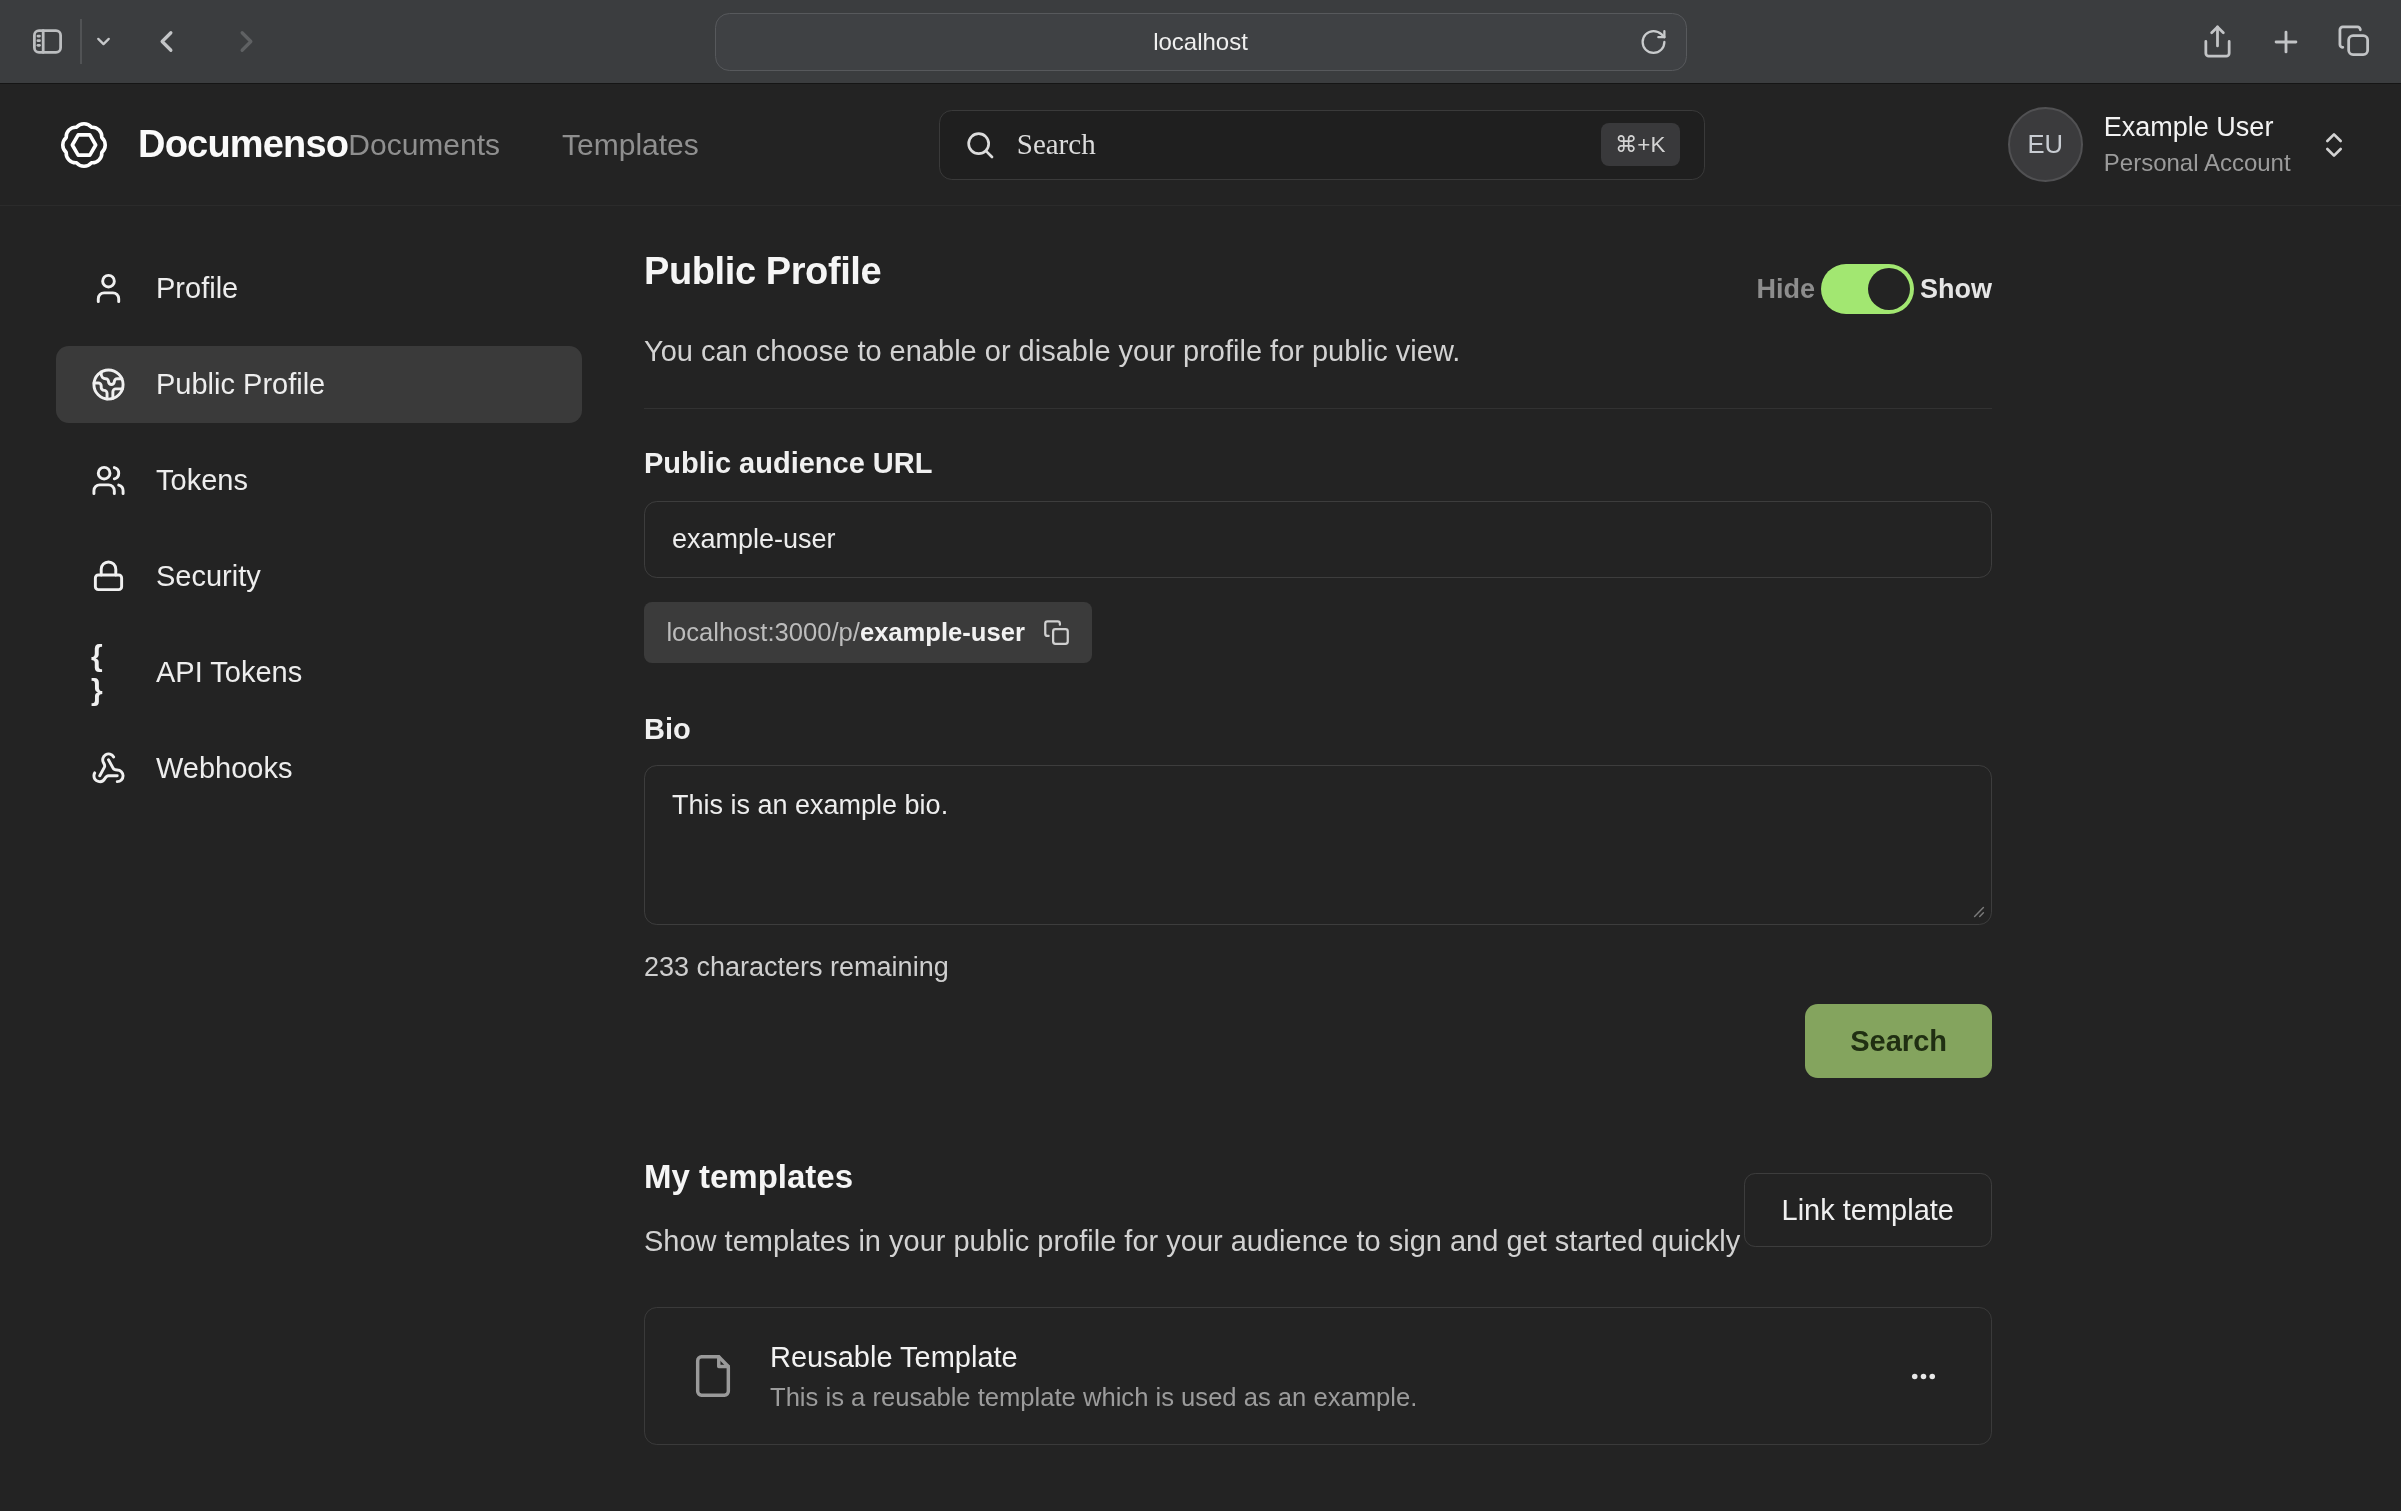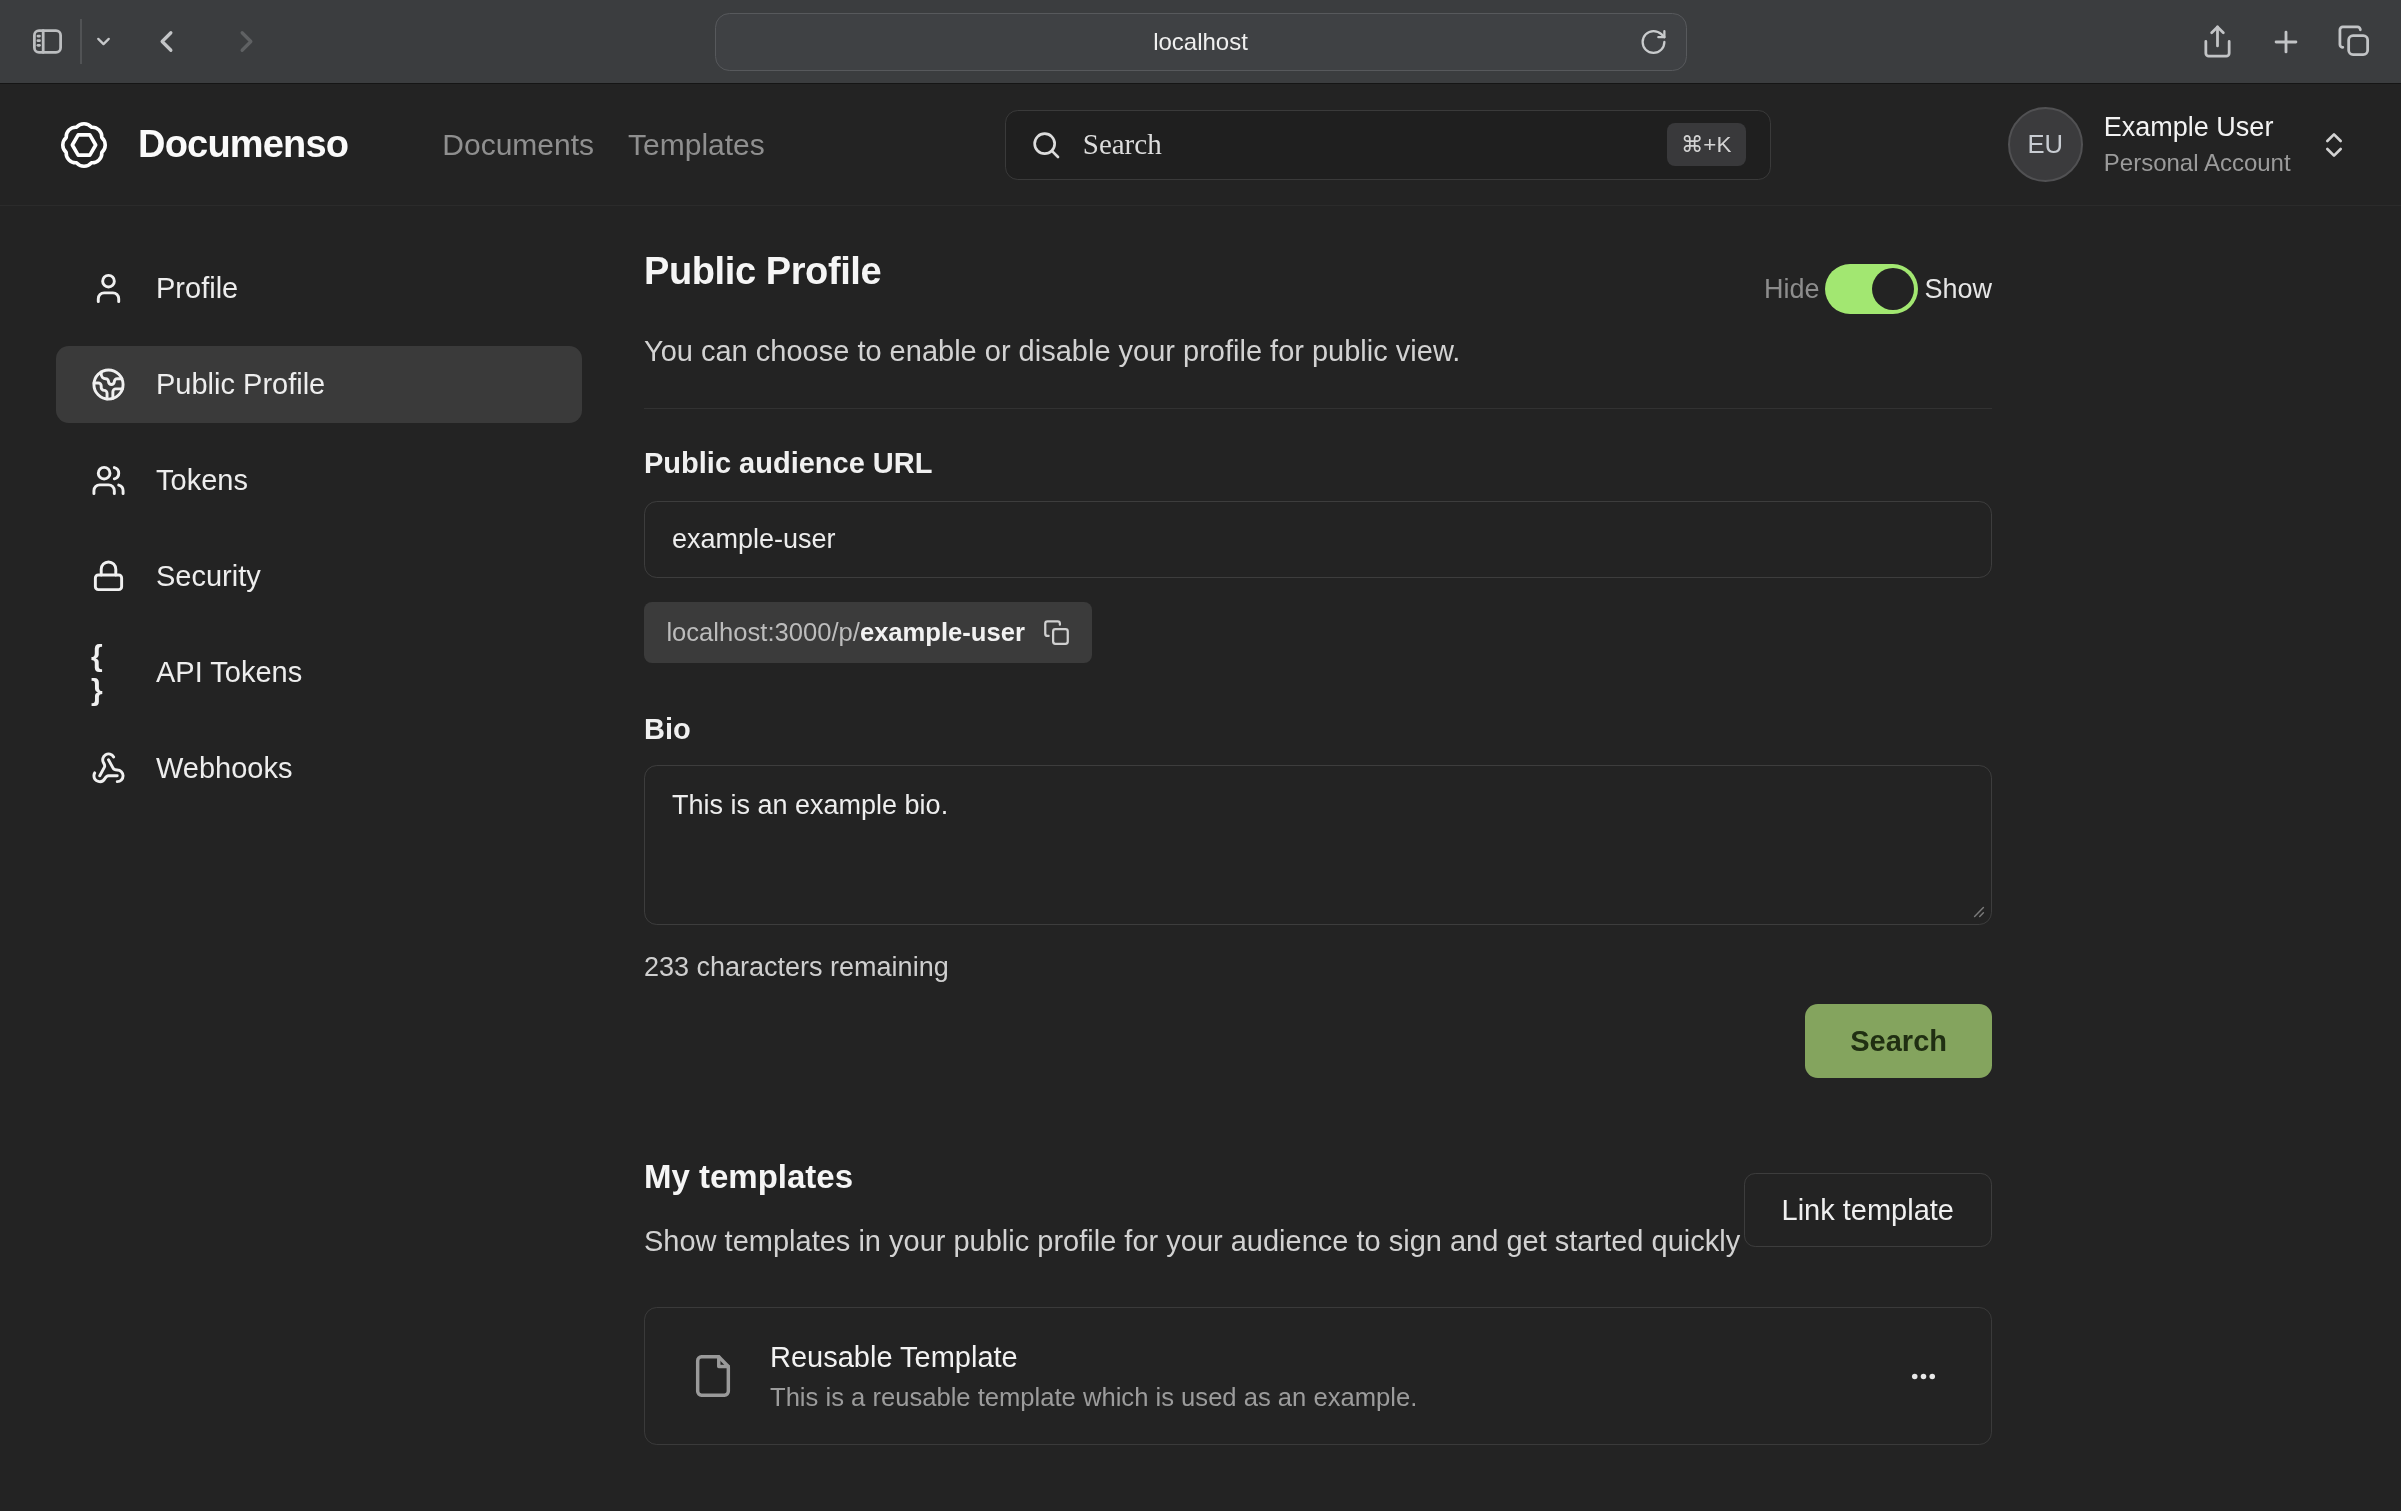--- a/index.html
+++ b/index.html
@@ -43,21 +43,21 @@
   
   .navbar {
     height:122px;
     display:flex; align-items:center;
     padding:0 51px;
     border-bottom:1.6px solid #2b2b2b;
   }
   .brand { display:flex; align-items:center; gap:21px; }
   .brand-logo { color:#ffffff; }
   .brand-name { font-size:38px; font-weight:700; color:#fafafa; letter-spacing:-0.8px; }
-  .nav-links { display:flex; gap:34px; margin-left:94px; }
+  .nav-links { display:flex; gap:62px; }
   .nav-link { font-size:30px; color:#8f8f8f; cursor:pointer; }
   .searchbar {
     margin-left:240px;
     width:766px; height:70px;
     background:#1f1f1f;
     border:1.6px solid #3a3a3a;
     border-radius:12.8px;
     display:flex; align-items:center;
     padding:0 24px;
     cursor:pointer;
@@ -95,21 +95,21 @@
   }
   .side-item.active { background:#3a3a3a; }
   .side-icon { color:#f0f0f0; width:35px; display:flex; justify-content:center; }
   .braces-glyph { font-size:30px; font-weight:600; color:#f0f0f0; letter-spacing:1.6px; }
 
   .content { margin-left:62px; width:1348px; }
 
   
   .header-row { display:flex; justify-content:space-between; align-items:flex-start; }
   .page-title { font-size:38px; font-weight:600; color:#f5f5f5; letter-spacing:-0.4px; }
-  .toggle-row { display:flex; align-items:center; gap:6px; margin-top:14.4px; }
+  .toggle-row { display:flex; align-items:center; gap:6px; margin-top:14.4px;font-weight:bold; }
   .toggle-off-label { font-size:27px; color:#8d8d8d; }
   .toggle-on-label { font-size:27px; color:#e6e6e6; }
   .switch {
     width:93px; height:50px; border-radius:32px;
     background:#a2e771; position:relative; cursor:pointer;
   }
   .switch-knob {
     position:absolute; top:4px; right:4px;
     width:42px; height:42px; border-radius:50%;
     background:#232323;

